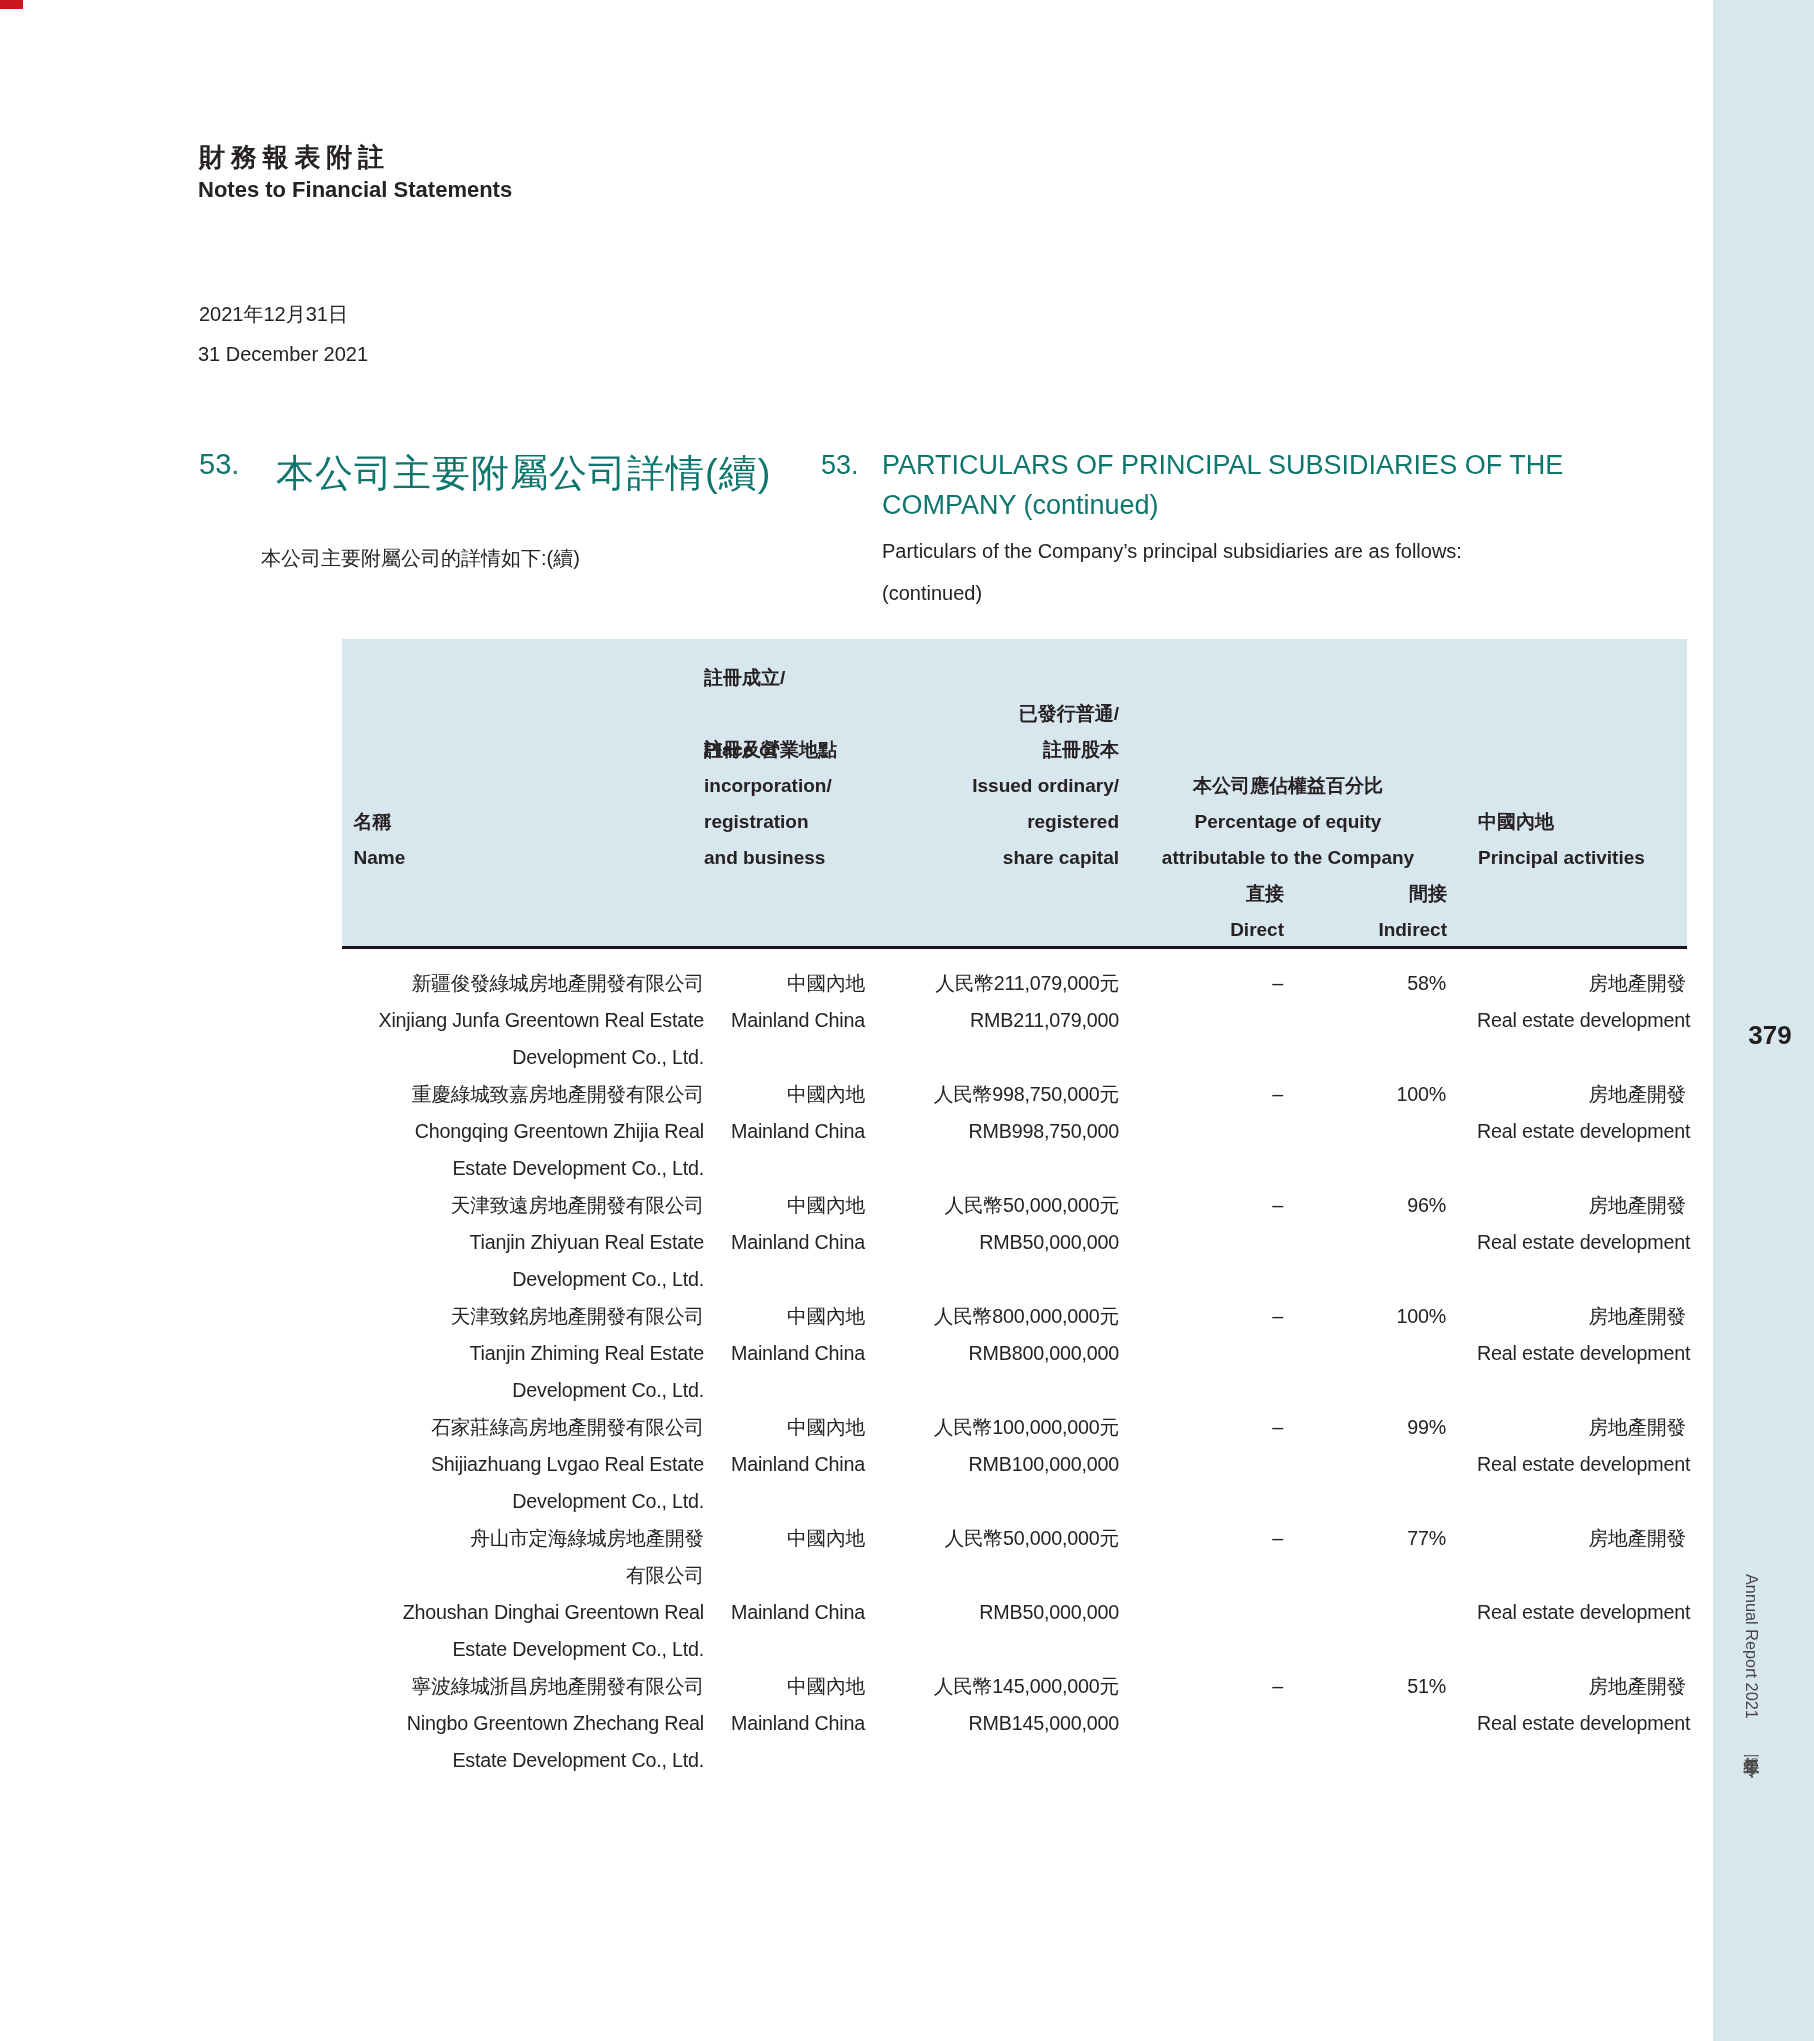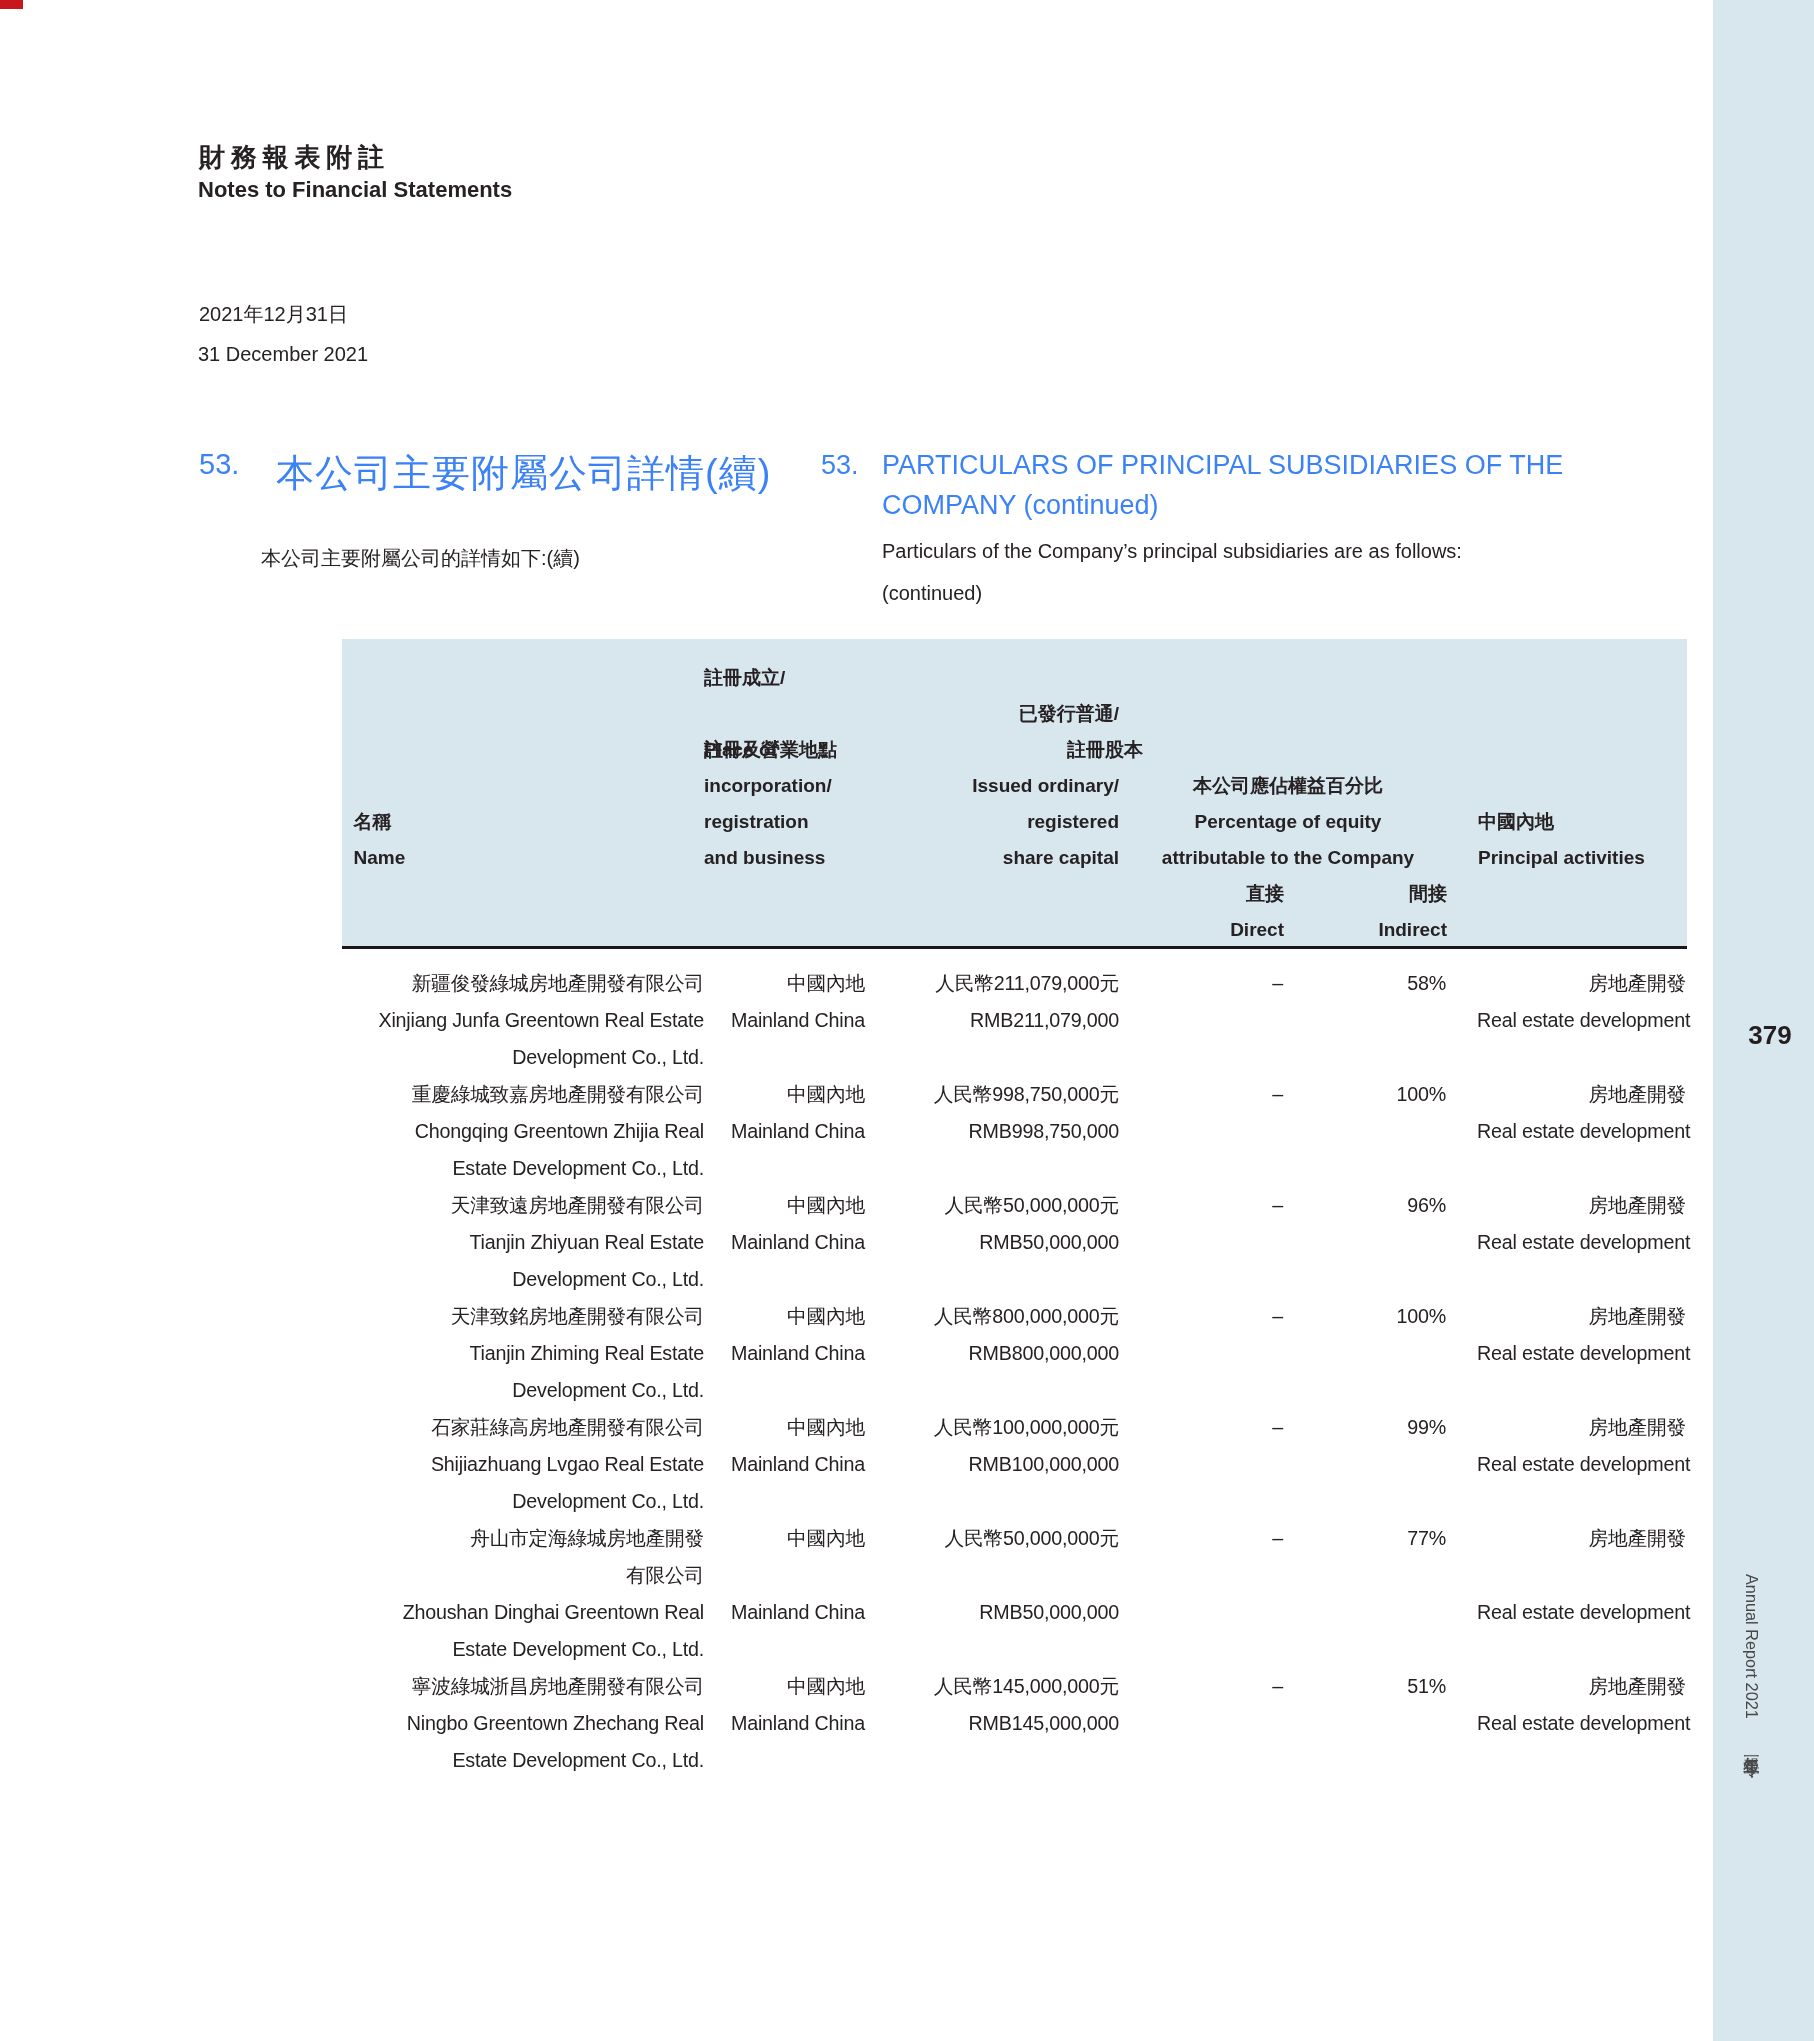--- a/index.html
+++ b/index.html
@@ -13,21 +13,21 @@
   
   .red-mark{left:0;top:0;width:23px;height:8.6px;background:#c8161d;}
 
   
   .doc-title-zh{left:199px;top:140px;font-size:26px;font-weight:bold;letter-spacing:5.8px;}
   .doc-title-en{left:198px;top:177px;font-size:22px;font-weight:bold;}
   .doc-date-zh{left:199px;top:301px;font-size:20px;}
   .doc-date-en{left:198px;top:343px;font-size:20px;}
 
   
-  .teal{color:#3b82f6;}
+  .teal{color:#0f766e;}
   .sec-num-l{left:199px;top:448px;font-size:29px;}
   .sec-head-l{left:276px;top:448px;font-size:38px;letter-spacing:1px;}
   .sec-num-r{left:821px;top:450px;font-size:27px;}
   .sec-head-r1{left:882px;top:450px;font-size:27px;}
   .sec-head-r2{left:882px;top:490px;font-size:27px;}
   .sec-body-l{left:261px;top:545px;font-size:20px;}
   .sec-body-r1{left:882px;top:540px;font-size:20px;}
   .sec-body-r2{left:882px;top:582px;font-size:20px;}
 
   
@@ -86,21 +86,21 @@
   <span class="hl" style="left:11.5px;top:204px;">Name</span>
 
   <span class="hl" style="left:362px;top:24px;">註冊成立/</span>
   <span class="hl" style="left:362px;top:60px;margin-top:36px;">註冊及營業地點</span>
   <span class="hl" style="left:362px;top:96px;">Place of</span>
   <span class="hl" style="left:362px;top:132px;">incorporation/</span>
   <span class="hl" style="left:362px;top:168px;">registration</span>
   <span class="hl" style="left:362px;top:204px;">and business</span>
 
   <span class="hl" style="right:568px;top:60px;">已發行普通/</span>
-  <span class="hl" style="right:544px;top:96px;padding-left:7px;">註冊股本</span>
+  <span class="hl" style="right:568px;top:96px;padding-left:7px;">註冊股本</span>
   <span class="hl" style="right:568px;top:132px;">Issued ordinary/</span>
   <span class="hl" style="right:568px;top:168px;">registered</span>
   <span class="hl" style="right:568px;top:204px;">share capital</span>
 
   <span class="hl" style="left:778px;width:336px;text-align:center;top:132px;">本公司應佔權益百分比</span>
   <span class="hl" style="left:778px;width:336px;text-align:center;top:168px;">Percentage of equity</span>
   <span class="hl" style="left:778px;width:336px;text-align:center;top:204px;">attributable to the Company</span>
 
   <span class="hl" style="right:403px;top:240px;">直接</span>
   <span class="hl" style="right:403px;top:276px;">Direct</span>

